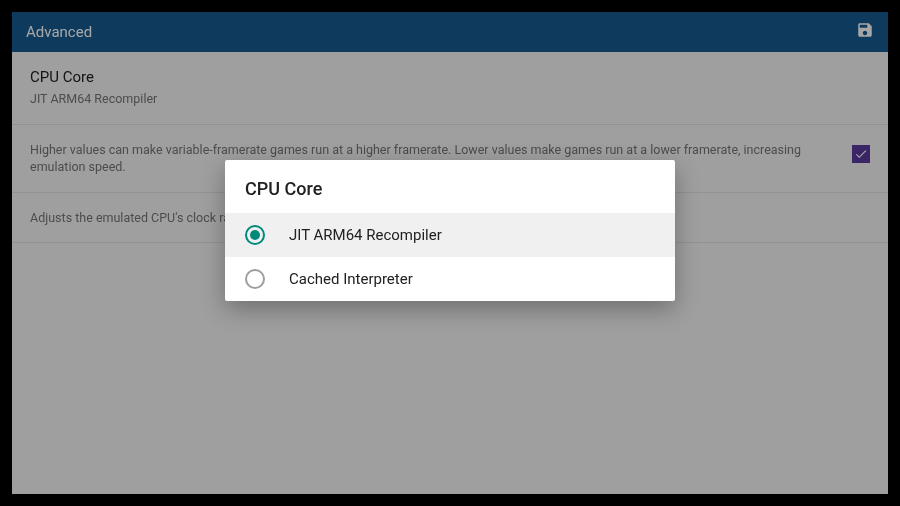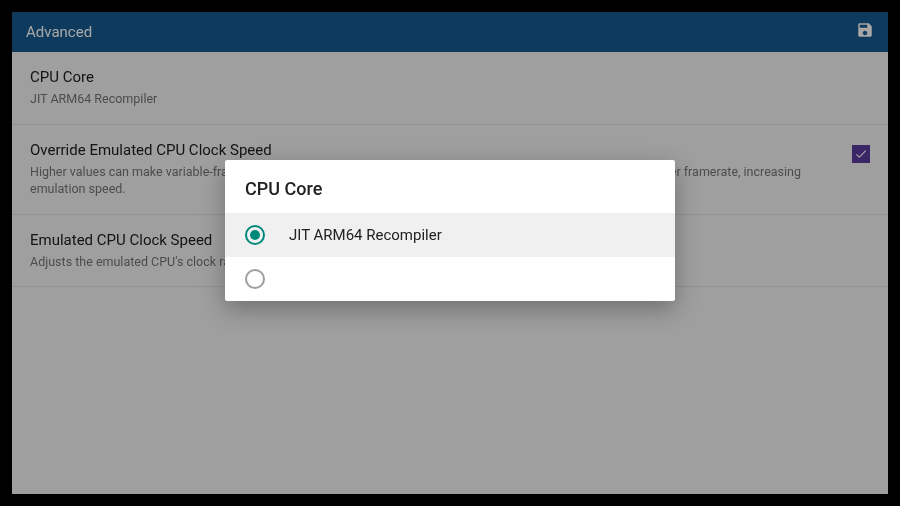--- a/index.html
+++ b/index.html
@@ -145,46 +145,45 @@
   <div class="settings-list">
     <div class="setting-item">
       <div class="setting-text">
         <div class="setting-title">CPU Core</div>
         <div class="setting-subtitle">JIT ARM64 Recompiler</div>
       </div>
     </div>
 
     <div class="setting-item">
       <div class="setting-text">
-        <div class="setting-title">Override Emulated CPU Clock Speed</div>
         <div class="setting-subtitle">Higher values can make variable-framerate games run at a higher framerate. Lower values make games run at a lower framerate, increasing emulation speed.</div>
       </div>
       <div class="checkbox">
         <svg viewBox="0 0 24 24">
             <path d="M9 16.17L4.83 12l-1.42 1.41L9 19 21 7l-1.41-1.41z"></path>
           </svg>
       </div>
     </div>
 
     <div class="setting-item">
       <div class="setting-text">
-        <div class="setting-title">Emulated CPU Clock Speed</div>
         <div class="setting-subtitle">Adjusts the emulated CPU's clock rate.</div>
       </div>
     </div>
   </div>
 </div>
 
 <div class="scrim"></div>
 
 <div class="dialog">
   <div class="dialog-title">CPU Core</div>
 
   <div class="dialog-option selected">
     <span class="radio checked"></span>
     <span class="option-label">JIT ARM64 Recompiler</span>
   </div>
 
   <div class="dialog-option">
     <span class="radio"></span>
+    <span class="option-label">Cached Interpreter</span>
   </div>
 
 </div>
 
 </body></html>

